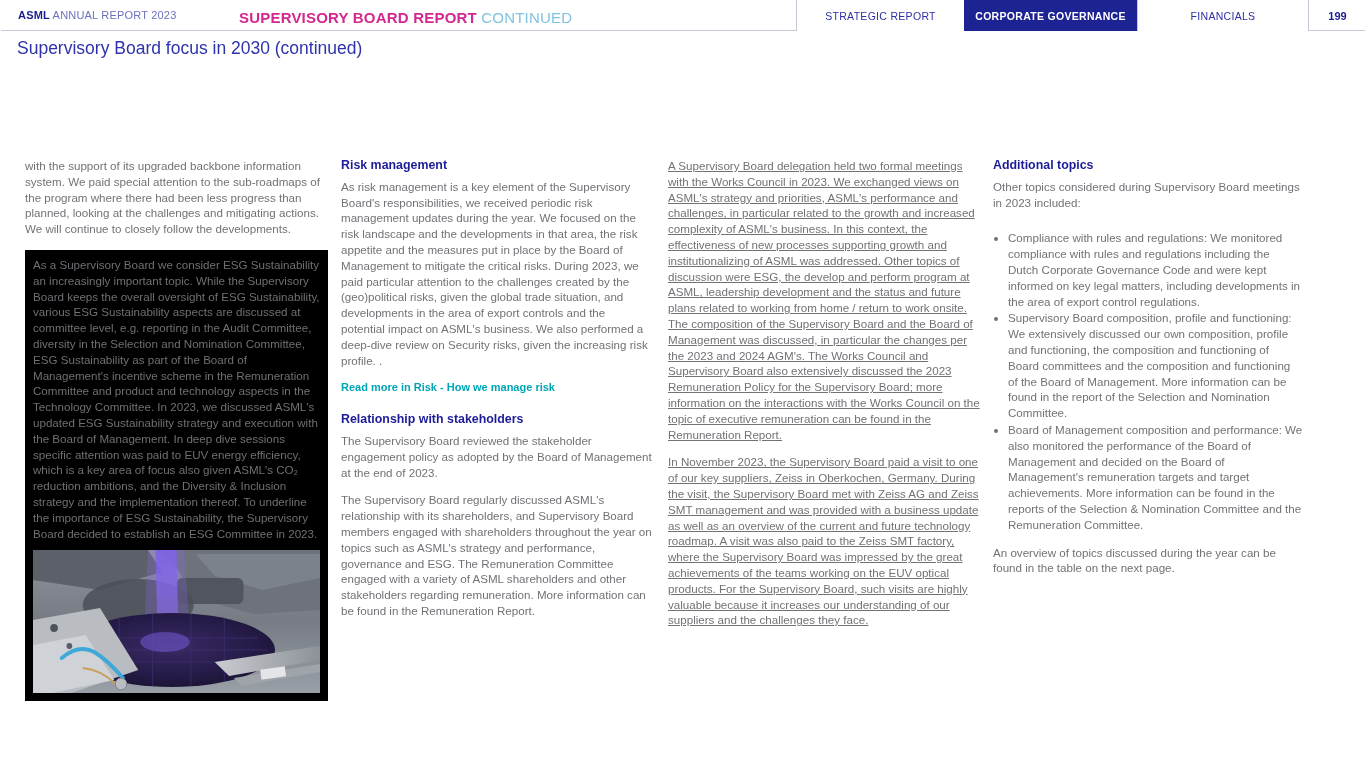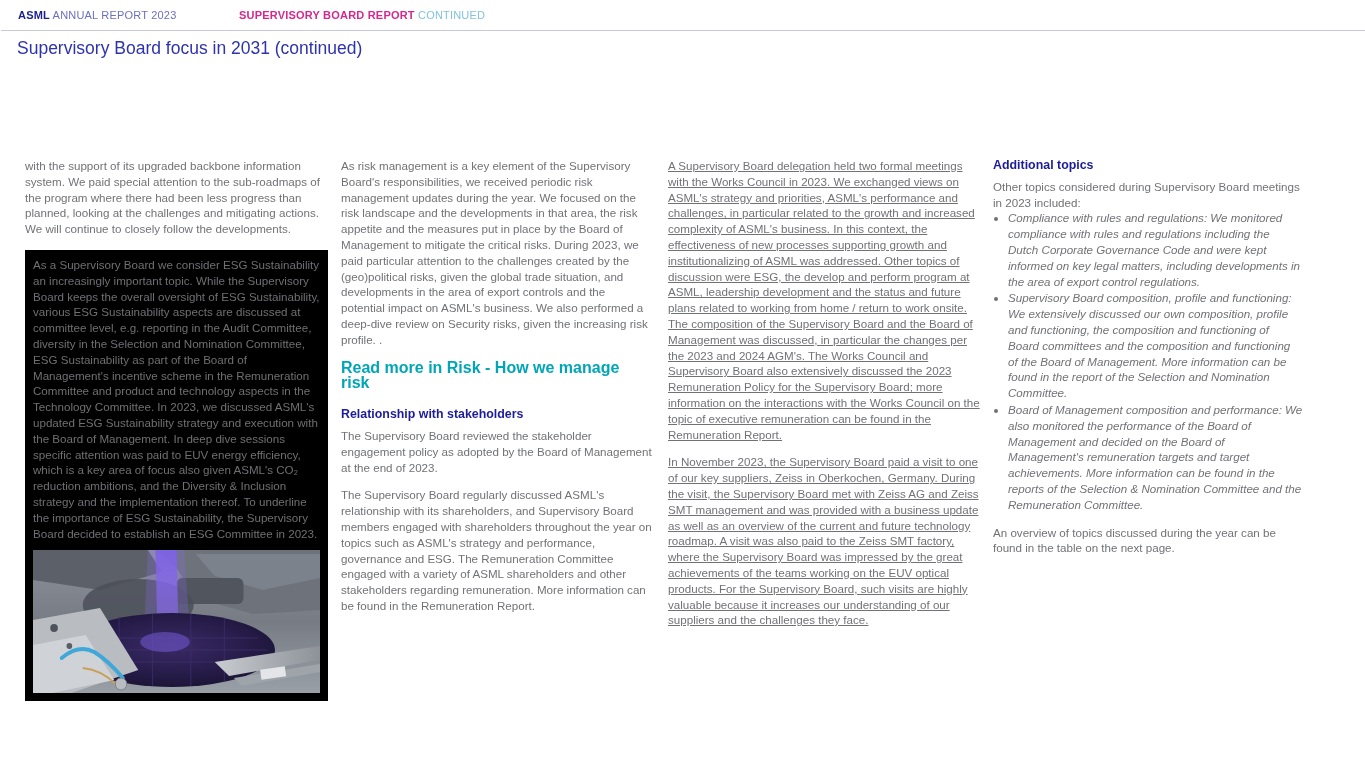--- a/index.html
+++ b/index.html
@@ -14,21 +14,21 @@
 
   
   .topbar {
     position:absolute; top:0; left:1px; width:1365px; height:31px;
     border-bottom:1px solid #c9c9d6;
     background:#fff;
   }
   .brand { position:absolute; left:17px; top:9px; font-size:11px; letter-spacing:.2px; }
   .brand b { color:#1b1f8e; font-weight:bold; }
   .brand span { color:#6c71bd; }
-  .section-crumb { position:absolute; left:238px; top:9px; font-size:11px; letter-spacing:.2px; }
+  .section-crumb { position:absolute; left:238px; top:9px; font-size:15px; letter-spacing:.2px; }
   .section-crumb b { color:#d4278f; font-weight:bold; }
   .section-crumb span { color:#7fc3de; }
 
   .tabs { position:absolute; right:0; top:0; height:31px; display:flex; }
   .tab {
     height:31px; display:flex; align-items:center; justify-content:center;
     font-size:10.5px; color:#2c2fa5; border-left:1px solid #c9c9d6;
     letter-spacing:.3px; cursor:pointer; background:#fff;
   }
   .tab.t0 { width:168px; }
@@ -54,58 +54,64 @@
   .col4 { left:993px; width:310px; }
 
   .col p { margin-bottom:12px; }
   .col h3 {
     font-size:12.4px; color:#1c1c99; font-weight:bold;
     margin-bottom:5px; margin-top:0;
   }
   .col h3.spaced { margin-top:16px; }
 
   .readmore {
-    display:block; font-size:16px; font-weight:bold; color:#00a6b6;
+    display:block; font-size:11px; font-weight:bold; color:#00a6b6;
     text-decoration:none; margin:2px 0 10px 0; cursor:pointer;
   }
 
   
   .deepdive { margin-top:13px; }
   .deepdive-header {
     background:#8e3f98; color:#ffffff; font-weight:bold; font-size:12.4px;
     padding:6px 9px 6px 9px;
   }
   .deepdive-body {
     background:#000000; padding:7px 8px 8px 8px; color:#6f7074;
   }
   .deepdive-body .boxtext { margin-bottom:9px; }
 
   .photo {
     width:100%; height:143px; display:block; background:#6f747c;
   }
 
   
-  .bullets { list-style:disc; padding-left:15px; margin:0 0 12px 0;font-style:italic; }
+  .bullets { list-style:disc; padding-left:15px; margin:0 0 12px 0; }
   .bullets li { margin-bottom:1px; }
 </style>
 </head>
 <body>
 
 <div class="page">
 
   <div class="topbar">
     <div class="brand">
       <b>ASML</b><span> ANNUAL REPORT 2023</span>
     </div>
     <div class="section-crumb">
       <b>SUPERVISORY BOARD REPORT</b><span> CONTINUED</span>
     </div>
-  </div>
-
-  <h1 class="page-title">Supervisory Board focus in 2031 (continued)</h1>
+    <div class="tabs">
+      <div class="tab t0">STRATEGIC REPORT</div>
+      <div class="tab t1 active">CORPORATE GOVERNANCE</div>
+      <div class="tab t2">FINANCIALS</div>
+      <div class="pagenum">199</div>
+    </div>
+  </div>
+
+  <h1 class="page-title">Supervisory Board focus in 2030 (continued)</h1>
 
   <div class="col col1">
     <p>with the support of its upgraded backbone information system. We paid special attention to the sub-roadmaps of the program where there had been less progress than planned, looking at the challenges and mitigating actions. We will continue to closely follow the developments.</p>
 
     <div class="deepdive">
       <div class="deepdive-body">
         <div class="boxtext">As a Supervisory Board we consider ESG Sustainability an increasingly important topic. While the Supervisory Board keeps the overall oversight of ESG Sustainability, various ESG Sustainability aspects are discussed at committee level, e.g. reporting in the Audit Committee, diversity in the Selection and Nomination Committee, ESG Sustainability as part of the Board of Management's incentive scheme in the Remuneration Committee and product and technology aspects in the Technology Committee. In 2023, we discussed ASML's updated ESG Sustainability strategy and execution with the Board of Management. In deep dive sessions specific attention was paid to EUV energy efficiency, which is a key area of focus also given ASML's CO₂ reduction ambitions, and the Diversity &amp; Inclusion strategy and the implementation thereof. To underline the importance of ESG Sustainability, the Supervisory Board decided to establish an ESG Committee in 2023.</div>
 
         <svg class="photo" viewBox="0 0 300 143" preserveAspectRatio="none">
           <defs>
@@ -162,35 +168,36 @@
 
           <polygon points="190,112 300,96 300,110 205,126" fill="url(#railGrad)"></polygon>
           <polygon points="210,128 300,114 300,122 218,136" fill="#9fa4aa"></polygon>
           <rect x="238" y="118" width="26" height="10" fill="#e3e5e8" transform="rotate(-8 251 123)"></rect>
         </svg>
       </div>
     </div>
   </div>
 
   <div class="col col2">
+    <h3>Risk management</h3>
     <p>As risk management is a key element of the Supervisory Board's responsibilities, we received periodic risk management updates during the year. We focused on the risk landscape and the developments in that area, the risk appetite and the measures put in place by the Board of Management to mitigate the critical risks. During 2023, we paid particular attention to the challenges created by the (geo)political risks, given the global trade situation, and developments in the area of export controls and the potential impact on ASML's business. We also performed a deep-dive review on Security risks, given the increasing risk profile. .</p>
     <a class="readmore">Read more in Risk - How we manage risk</a>
     <h3 class="spaced">Relationship with stakeholders</h3>
     <p>The Supervisory Board reviewed the stakeholder engagement policy as adopted by the Board of Management at the end of 2023.</p>
     <p>The Supervisory Board regularly discussed ASML's relationship with its shareholders, and Supervisory Board members engaged with shareholders throughout the year on topics such as ASML's strategy and performance, governance and ESG. The Remuneration Committee engaged with a variety of ASML shareholders and other stakeholders regarding remuneration. More information can be found in the Remuneration Report.</p>
   </div>
 
   <div class="col col3">
     <p>A Supervisory Board delegation held two formal meetings with the Works Council in 2023. We exchanged views on ASML's strategy and priorities, ASML's performance and challenges, in particular related to the growth and increased complexity of ASML's business. In this context, the effectiveness of new processes supporting growth and institutionalizing of ASML was addressed. Other topics of discussion were ESG, the develop and perform program at ASML, leadership development and the status and future plans related to working from home / return to work onsite. The composition of the Supervisory Board and the Board of Management was discussed, in particular the changes per the 2023 and 2024 AGM's. The Works Council and Supervisory Board also extensively discussed the 2023 Remuneration Policy for the Supervisory Board; more information on the interactions with the Works Council on the topic of executive remuneration can be found in the Remuneration Report.</p>
     <p>In November 2023, the Supervisory Board paid a visit to one of our key suppliers, Zeiss in Oberkochen, Germany. During the visit, the Supervisory Board met with Zeiss AG and Zeiss SMT management and was provided with a business update as well as an overview of the current and future technology roadmap. A visit was also paid to the Zeiss SMT factory, where the Supervisory Board was impressed by the great achievements of the teams working on the EUV optical products. For the Supervisory Board, such visits are highly valuable because it increases our understanding of our suppliers and the challenges they face.</p>
   </div>
 
   <div class="col col4">
     <h3>Additional topics</h3>
-    <p style="margin-bottom:0">Other topics considered during Supervisory Board meetings in 2023 included:</p>
+    <p style="margin-bottom:20px">Other topics considered during Supervisory Board meetings in 2023 included:</p>
     <ul class="bullets">
       <li>Compliance with rules and regulations: We monitored compliance with rules and regulations including the Dutch Corporate Governance Code and were kept informed on key legal matters, including developments in the area of export control regulations.</li>
       <li>Supervisory Board composition, profile and functioning: We extensively discussed our own composition, profile and functioning, the composition and functioning of Board committees and the composition and functioning of the Board of Management. More information can be found in the report of the Selection and Nomination Committee.</li>
       <li>Board of Management composition and performance: We also monitored the performance of the Board of Management and decided on the Board of Management's remuneration targets and target achievements. More information can be found in the reports of the Selection &amp; Nomination Committee and the Remuneration Committee.</li>
     </ul>
     <p>An overview of topics discussed during the year can be found in the table on the next page.</p>
   </div>
 
 </div>
 

